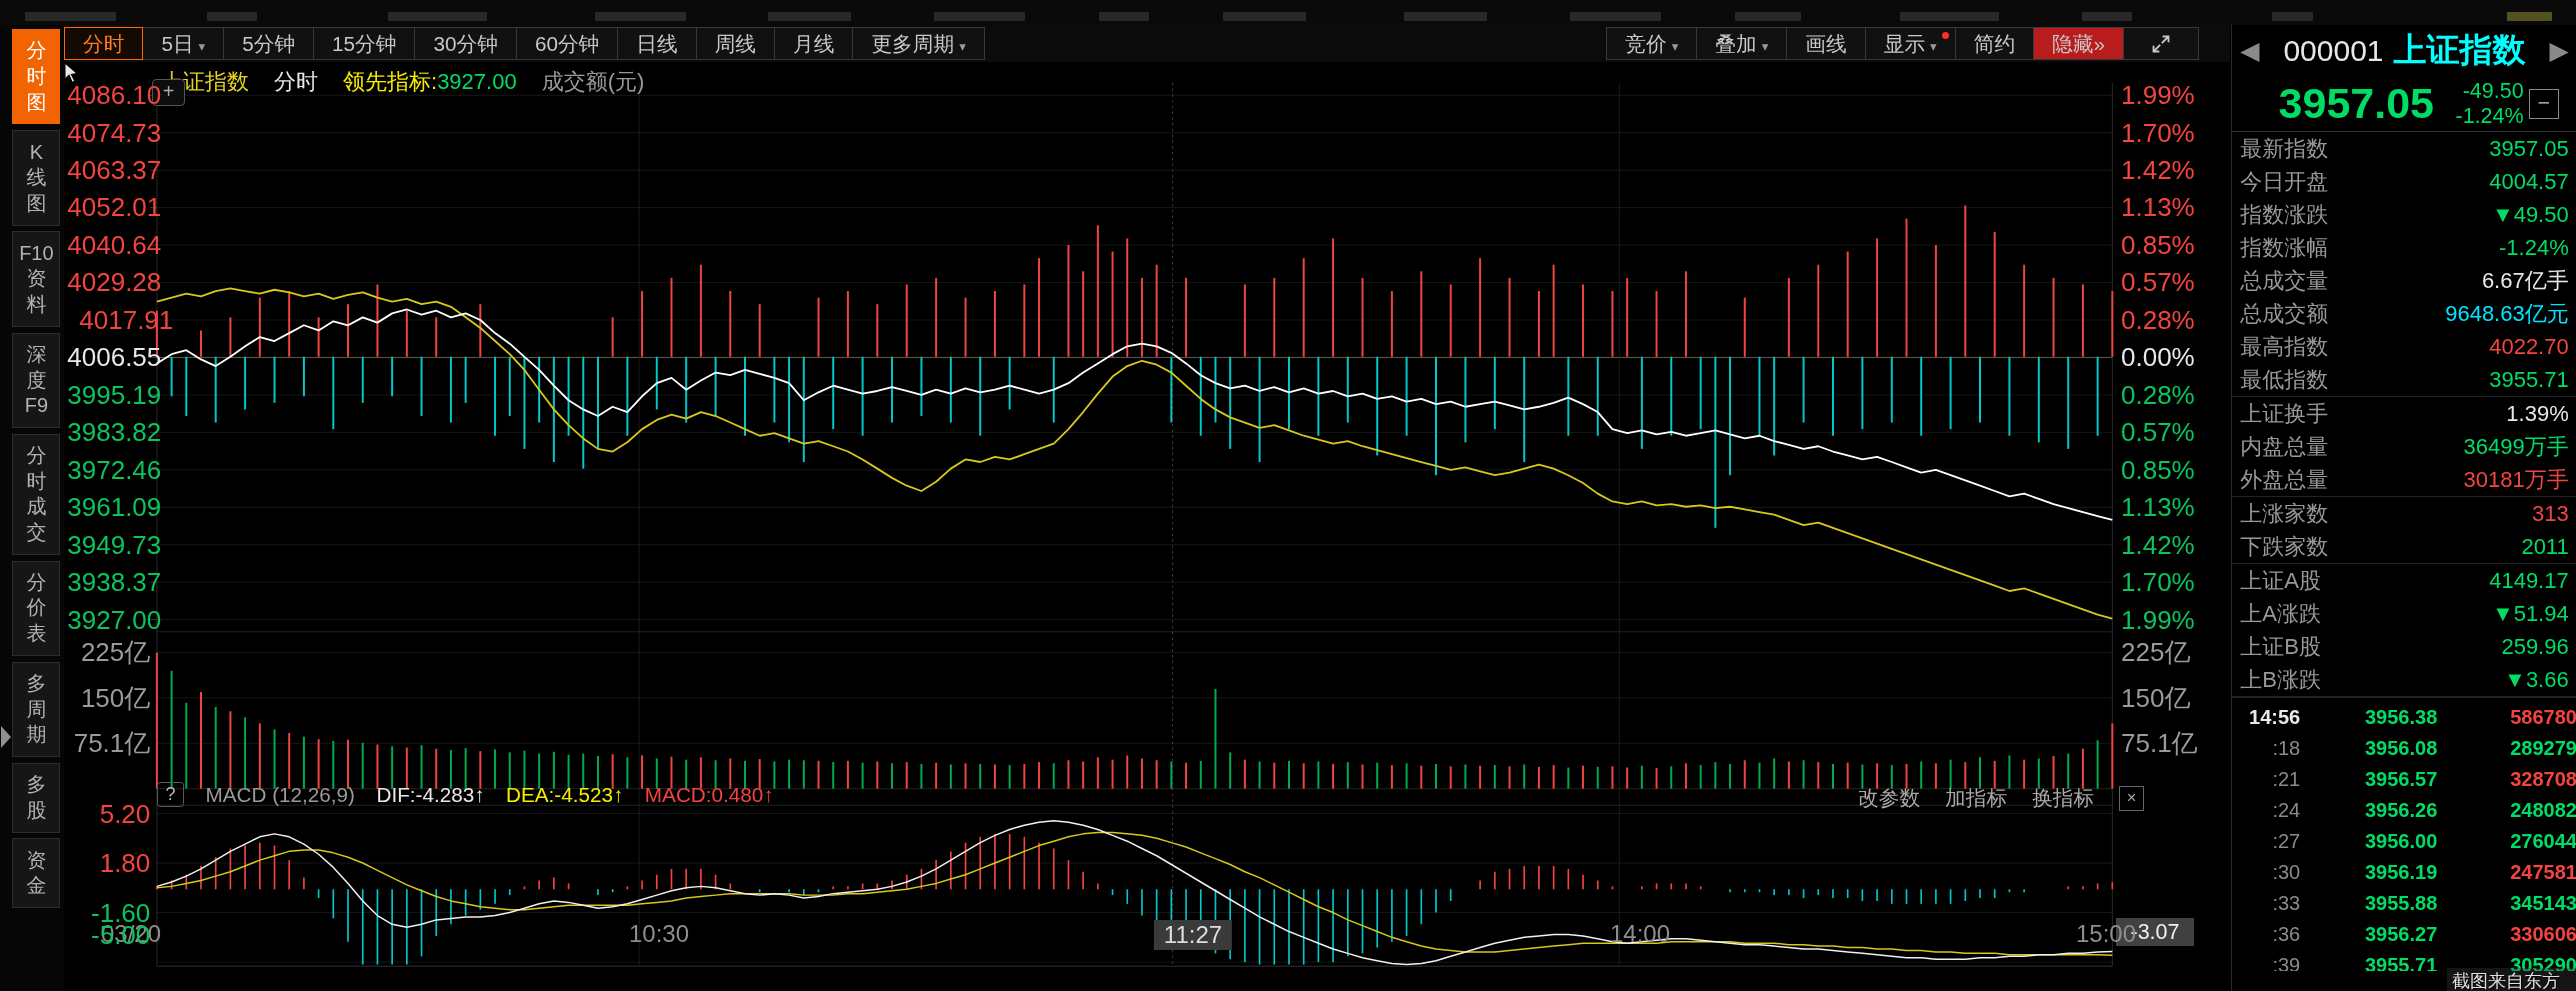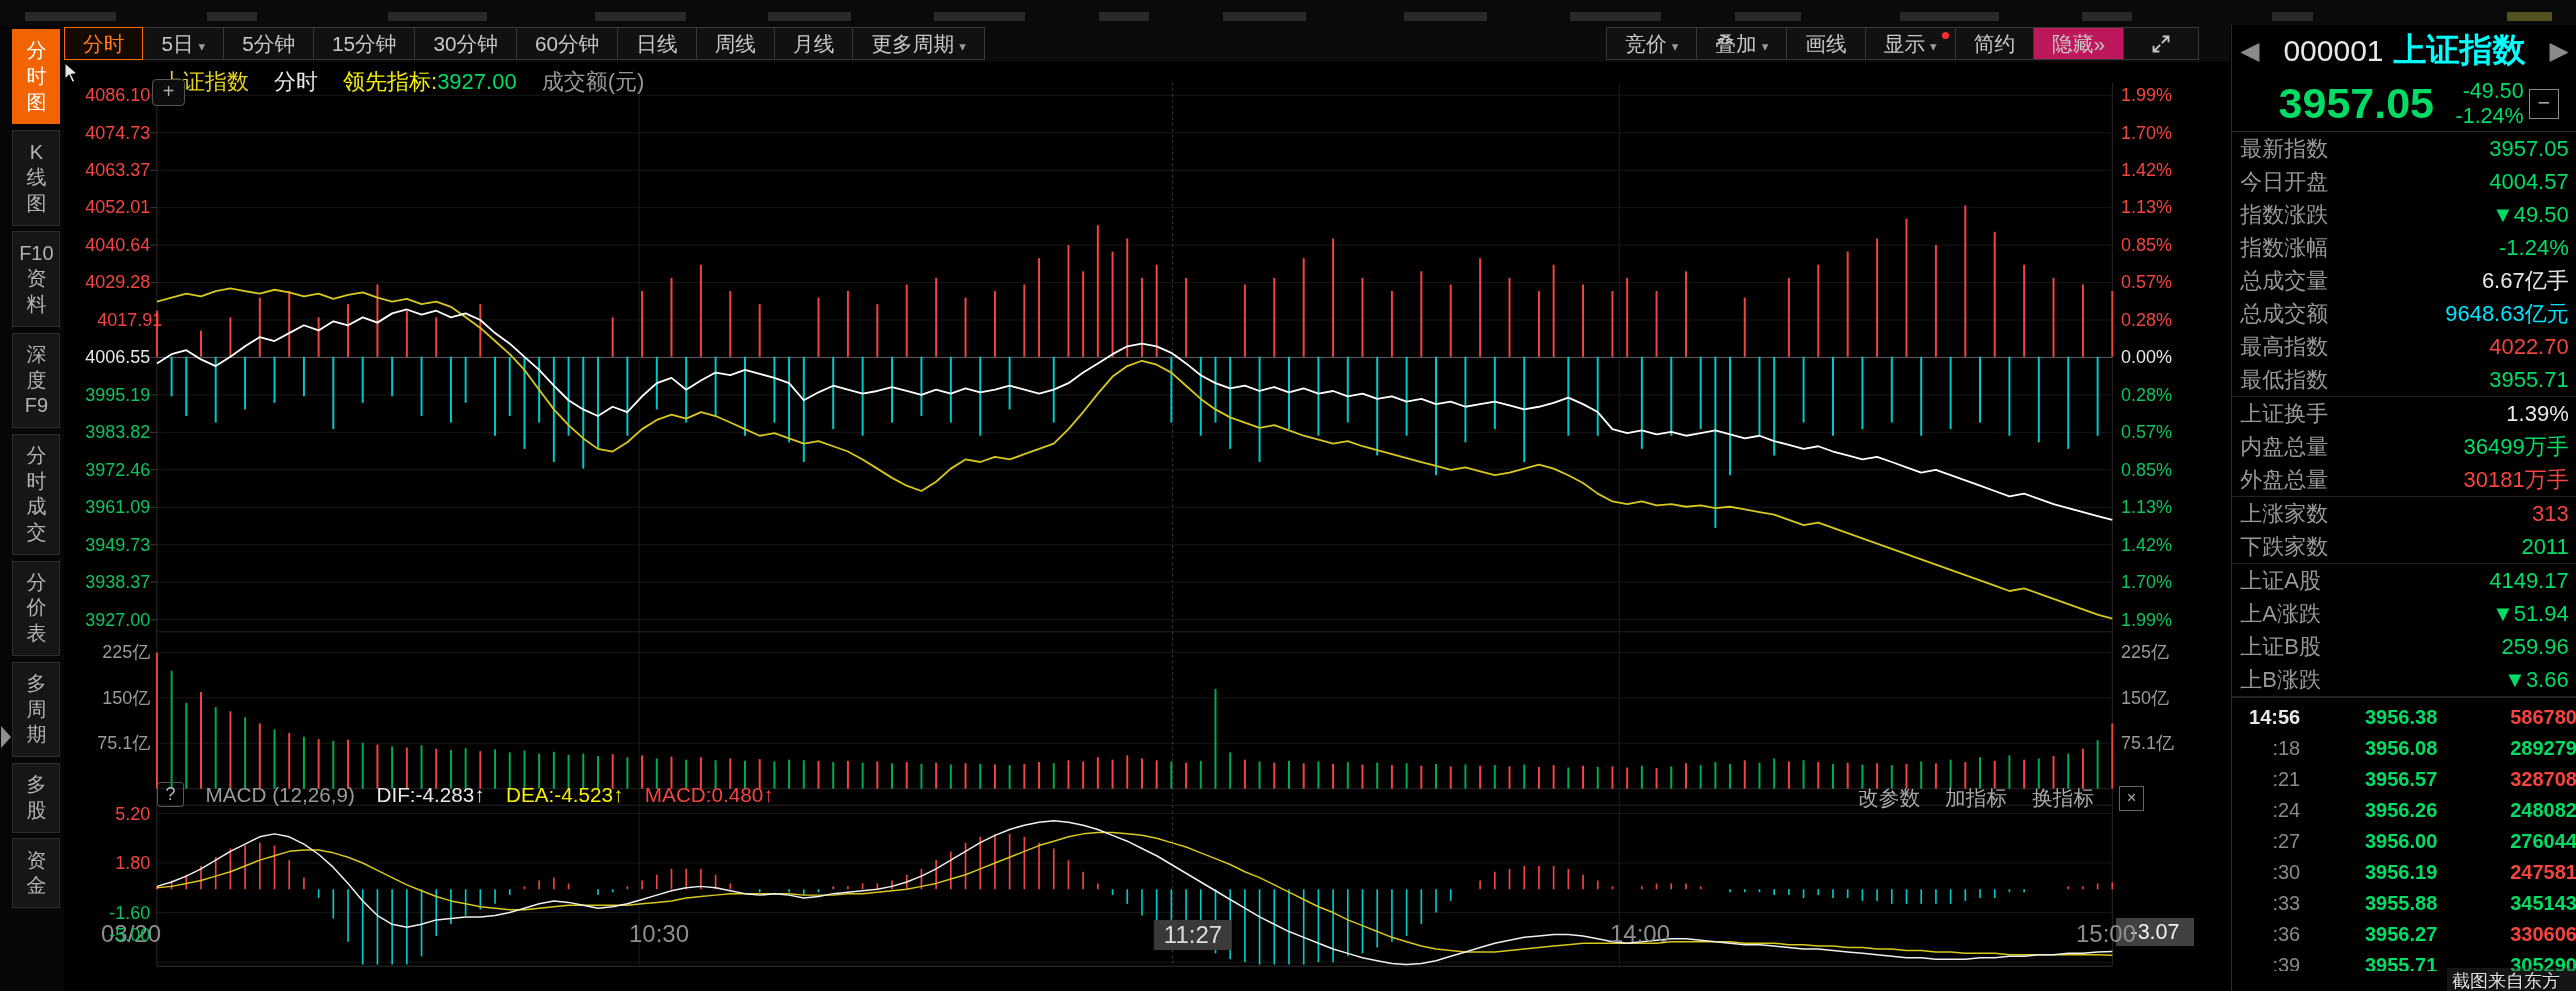--- a/index.html
+++ b/index.html
@@ -17,26 +17,26 @@
   
   #toolbar{position:absolute;left:64px;top:25px;width:2166px;height:37px;background:#0b0b0b;display:flex;align-items:center;}
   .tab,.tbtn{height:31px;line-height:31px;padding:0 18px;border:0.8px solid #383838;border-left:none;
     color:#c8c8c8;font-size:20.7px;white-space:nowrap;cursor:pointer;background:#111;position:relative;}
   .tab:first-child{border-left:0.8px solid #383838;}
   .tab.sel{color:#ff7a1a;border:0.8px solid #ff6a00;background:#140a02;}
   .caret{font-size:13.2px;color:#9a9a9a;margin-left:5px;}
   #right-btns{margin-left:auto;margin-right:31px;display:flex;}
   .tbtn:first-child{border-left:0.8px solid #383838;}
   .tbtn .reddot{position:absolute;top:4.1px;right:5.8px;width:7.4px;height:7.4px;border-radius:50%;background:#ff2d2d;}
-  .tbtn.hide-btn{background:#be185d;}
+  .tbtn.hide-btn{background:#b91c1c;}
   #expand-btn{width:38px;display:flex;align-items:center;justify-content:center;}
   
   #chart{position:absolute;left:64px;top:62px;width:2166px;height:929px;background:#000;cursor:crosshair;}
   #chart svg{position:absolute;left:0;top:0;}
-  .ax{position:absolute;font-size:18px;line-height:26.4px;height:26.4px;white-space:nowrap;}
+  .ax{position:absolute;font-size:26px;line-height:26.4px;height:26.4px;white-space:nowrap;}
   .ar{text-align:right;}
   .c-red{color:#f3453f;} .c-grn{color:#0cc35c;} .c-wht{color:#e8e8e8;} .c-gray{color:#9a9a9a;}
   .c-cyn{color:#00e5ff;} .c-yel{color:#e6d321;} .c-byel{color:#f5ee00;} .c-bgrn{color:#00dc64;}
   #legend{position:absolute;left:97px;top:5px;font-size:22px;display:flex;gap:25px;white-space:nowrap;}
   #macd-legend{position:absolute;left:93px;top:720px;font-size:20.7px;display:flex;gap:21.5px;align-items:center;white-space:nowrap;}
   #help-box{width:25px;height:23px;border:0.8px solid #5a5a5a;border-radius:3.3px;color:#bbb;text-align:center;line-height:23px;font-size:18px;cursor:pointer;}
   #macd-btns{position:absolute;left:1794px;top:722px;font-size:20.7px;display:flex;gap:25px;align-items:center;color:#aaa;}
   #macd-btns span{cursor:pointer;}
   #macd-close{width:23px;height:23px;border:0.8px solid #666;color:#aaa;font-size:16.5px;line-height:21.5px;text-align:center;cursor:pointer;}
   .xlab{position:absolute;top:858px;font-size:24px;color:#8e8e8e;transform:translateX(-50%);margin-left:20px;}

